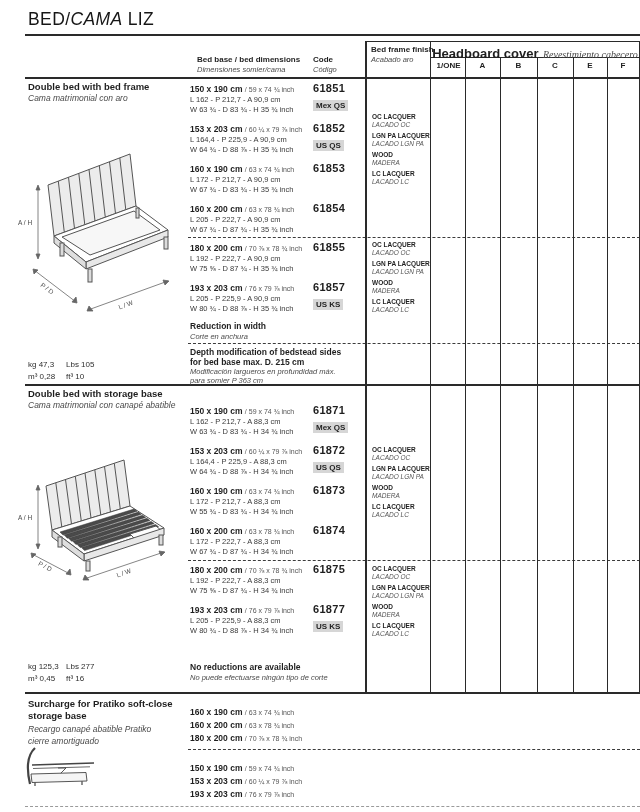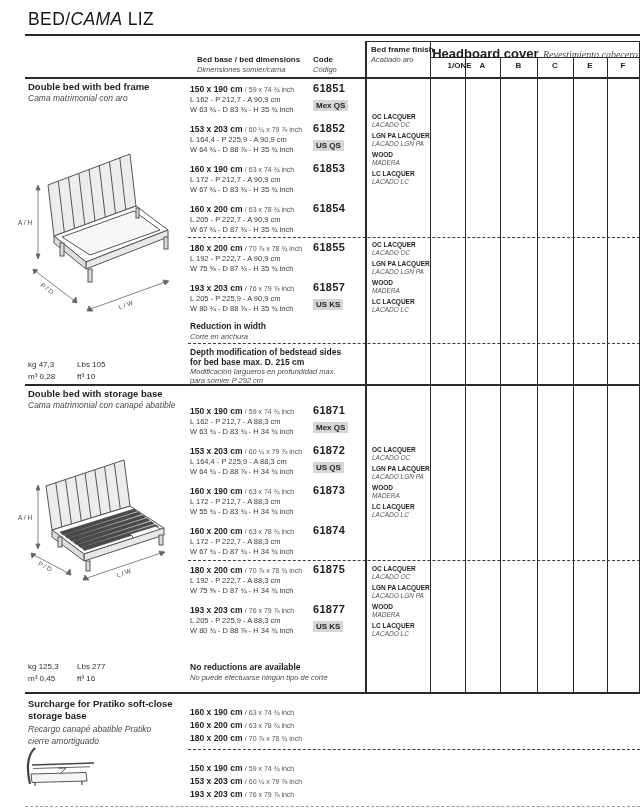--- a/index.html
+++ b/index.html
@@ -38,21 +38,21 @@
          padding:0 3px;line-height:11px;margin-top:2px;white-space:nowrap;}
   
   .finish-block{position:absolute;left:372px;width:56px;}
   .finish-opt{margin-bottom:4px;}
   .finish-opt .en{display:block;font-size:6.5px;font-weight:bold;line-height:7.5px;white-space:nowrap;}
   .finish-opt .es{display:block;font-size:6.5px;font-style:italic;color:#555;line-height:7.5px;white-space:nowrap;}
   
   .note-b{position:absolute;font-size:8.5px;font-weight:bold;line-height:10px;white-space:nowrap;}
   .note-i{position:absolute;font-size:7.5px;font-style:italic;color:#4a4a4a;line-height:9px;white-space:nowrap;}
   .weight{position:absolute;left:28px;font-size:8px;color:#2e2e2e;line-height:12px;}
-  .weight .w1{display:inline-block;width:49px;}
+  .weight .w1{display:inline-block;width:38px;}
   
   .srows{position:absolute;left:190px;width:220px;}
   .srow{line-height:12px;white-space:nowrap;font-size:8.5px;}
   .srow .size{font-weight:bold;}
   .srow .inch{font-size:7px;color:#555;}
   
   .illus{position:absolute;}
   svg line,svg path,svg polygon,svg polyline{vector-effect:non-scaling-stroke;}
   .dim-label{font-size:6.5px;fill:#4a4a4a;font-family:"Liberation Sans","DejaVu Sans",sans-serif;}
 </style>
@@ -90,21 +90,21 @@
   <div class="hdr-b" style="left:197px;top:55px;">Bed base / bed dimensions</div>
   <div class="hdr-i" style="left:197px;top:65px;">Dimensiones somier/cama</div>
   <div class="hdr-b" style="left:313px;top:55px;">Code</div>
   <div class="hdr-i" style="left:313px;top:65px;">Código</div>
   <div class="hdr-b" style="left:371px;top:45px;">Bed frame finish</div>
   <div class="hdr-i" style="left:371px;top:55px;">Acabado aro</div>
   <div class="cover-head">
     <span class="en">Headboard cover</span>
     <span class="es">Revestimiento cabecero</span>
   </div>
-  <div class="cover-col" style="left:428px;width:35px;padding-left:14px;">1/ONE</div>
+  <div class="cover-col" style="left:417px;width:35px;padding-left:14px;">1/ONE</div>
   <div class="cover-col" style="left:465px;width:35px;">A</div>
   <div class="cover-col" style="left:500px;width:37px;">B</div>
   <div class="cover-col" style="left:537px;width:36px;">C</div>
   <div class="cover-col" style="left:573px;width:34px;">E</div>
   <div class="cover-col" style="left:607px;width:32px;">F</div>
 
   <div class="sec-title" style="left:28px;top:81px;">Double bed with bed frame</div>
   <div class="sec-sub" style="left:28px;top:93px;">Cama matrimonial con aro</div>
 
   <svg class="illus" style="left:18px;top:140px;" width="178" height="175" viewBox="0 0 178 175">
@@ -251,21 +251,21 @@
         <span class="en">LC LACQUER</span>
         <span class="es">LACADO LC</span>
       </div>
     </div>
 
   <div class="note-b" style="left:190px;top:321px;">Reduction in width</div>
   <div class="note-i" style="left:190px;top:332px;">Corte en anchura</div>
   <div class="note-b" style="left:190px;top:347px;">Depth modification of bedstead sides</div>
   <div class="note-b" style="left:190px;top:357px;">for bed base max. D. 215 cm</div>
   <div class="note-i" style="left:190px;top:367px;">Modificación largueros en profundidad máx.</div>
-  <div class="note-i" style="left:190px;top:376px;">para somier P 292 cm</div>
+  <div class="note-i" style="left:190px;top:376px;">para somier P 363 cm</div>
 
   <div class="weight" style="top:359px;">
     <div><span class="w1">kg 47,3</span><span>Lbs 105</span></div>
     <div><span class="w1">m³ 0,28</span><span>ft³ 10</span></div>
   </div>
 
   <div class="sec-title" style="left:28px;top:388px;">Double bed with storage base</div>
   <div class="sec-sub" style="left:28px;top:400px;">Cama matrimonial con canapé abatible</div>
 
   <svg class="illus" style="left:18px;top:448px;" width="170" height="135" viewBox="0 0 170 135">

